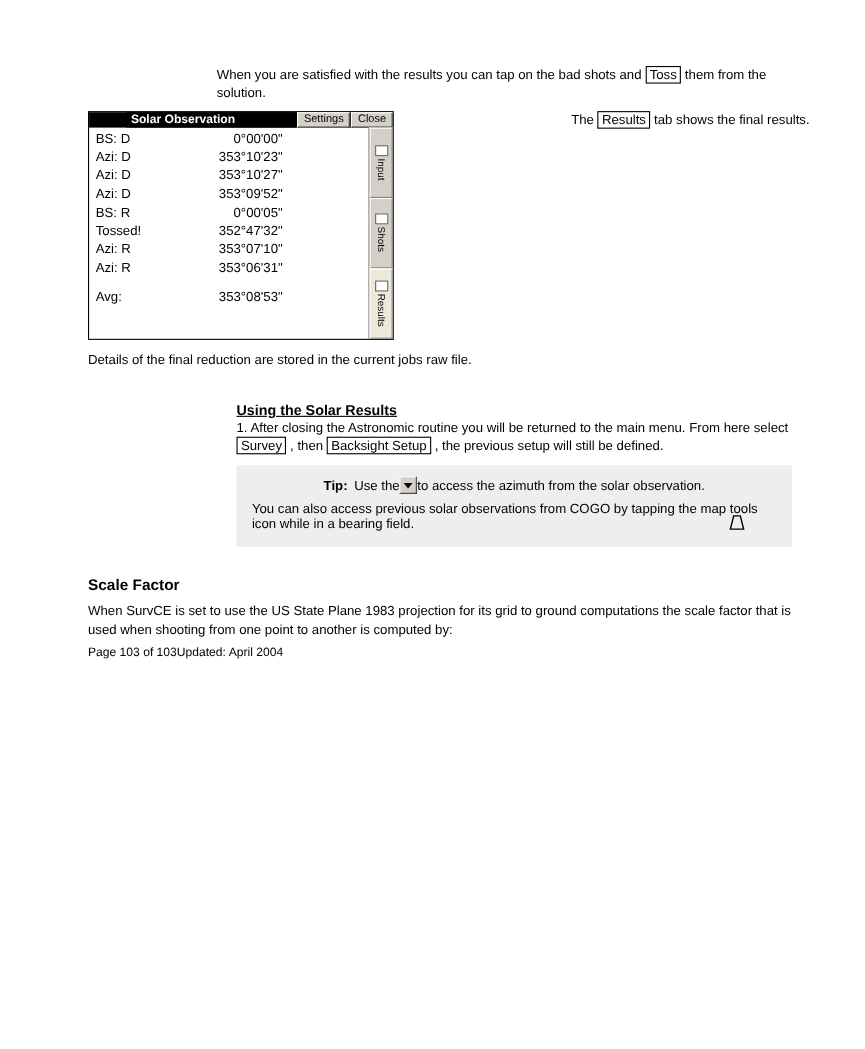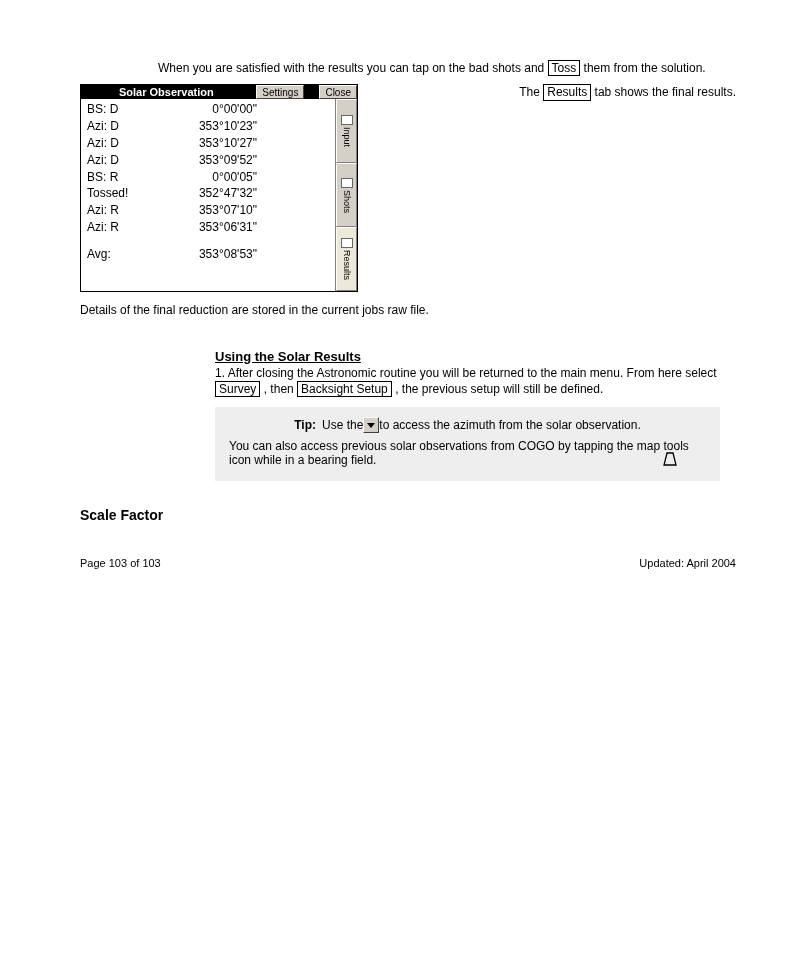--- a/index.html
+++ b/index.html
@@ -60,21 +60,21 @@
     background: #000;
     margin-left: 34px;
   }
   .panel-btn {
     background: #d4d0c8;
     border: 1px solid #fff;
     border-right-color: #404040;
     border-bottom-color: #404040;
     font-size: 10px;
     padding: 0 5px;
-    margin-left: 15px;
+    margin-left: 1px;
     display: flex;
     align-items: center;
     cursor: pointer;
   }
   .panel-body {
     display: flex;
     height: 192px;
   }
   .panel-content {
     flex: 1;
@@ -171,35 +171,35 @@
     height: 16px;
   }
   .maptools-icon svg { width: 20px; height: 16px; }
   .major-heading {
     font-weight: bold;
     font-size: 14px;
     margin: 26px 0 8px 0;
   }
   .footer {
     position: absolute;
-    bottom: 2px;
+    bottom: 25px;
     left: 80px;
     right: 50px;
     display: flex;
-    justify-content: space-between;
+    justify-content: flex-start;
     font-size: 11px;
     font-family: Arial, sans-serif;
   }
 </style>
 </head>
 <body>
 
 <div class="page">
 
-  <p class="para" style="margin-left:78px;">
+  <p class="para" style="margin-left:117px;">
     <span>When you are satisfied with the results you can tap on the bad shots and </span>
     <span class="btn-ref">Toss</span>
     <span> them from the solution.</span>
   </p>
 
 
   <div class="content-row">
 
     <div class="panel">
       <div class="panel-titlebar">
@@ -297,19 +297,20 @@
       <span> while in a bearing field.</span>
     </div>
     <span class="maptools-icon">
       <svg viewBox="0 0 20 16">
           <polygon points="4,14 16,14 13,2 7,2" fill="none" stroke="#000" stroke-width="1.3"></polygon>
         </svg>
     </span>
   </div>
 
   <div class="major-heading">Scale Factor</div>
+  <p class="para">When SurvCE is set to use the US State Plane 1983 projection for its grid to ground computations the scale factor that is used when shooting from one point to another is computed by:</p>
 
   <div class="footer">
     <span>Page 103 of 103</span>
     <span>Updated: April 2004</span>
   </div>
 
 </div>
 
 </body></html>

